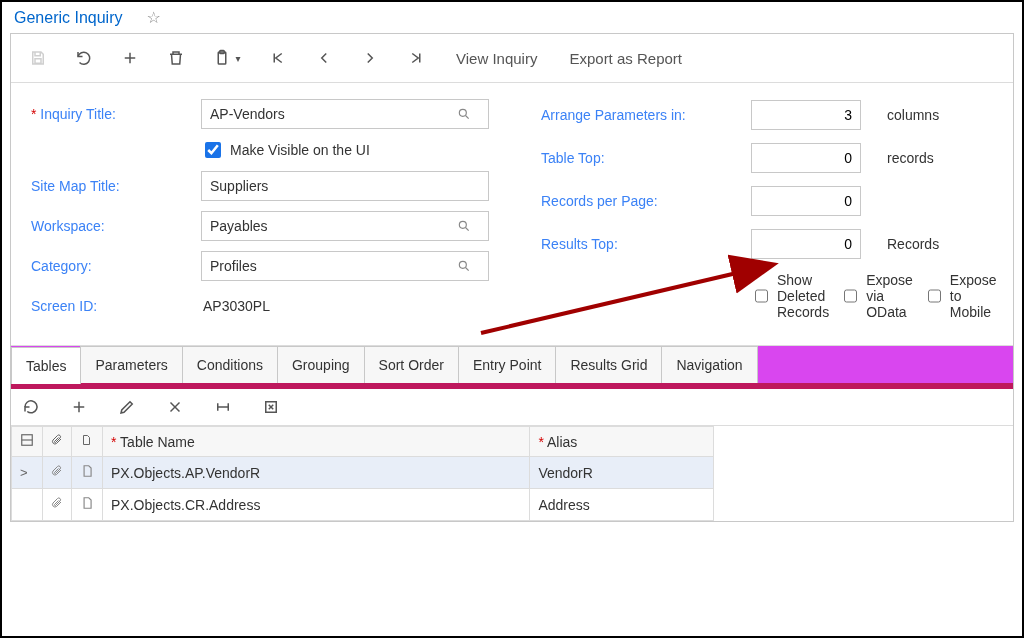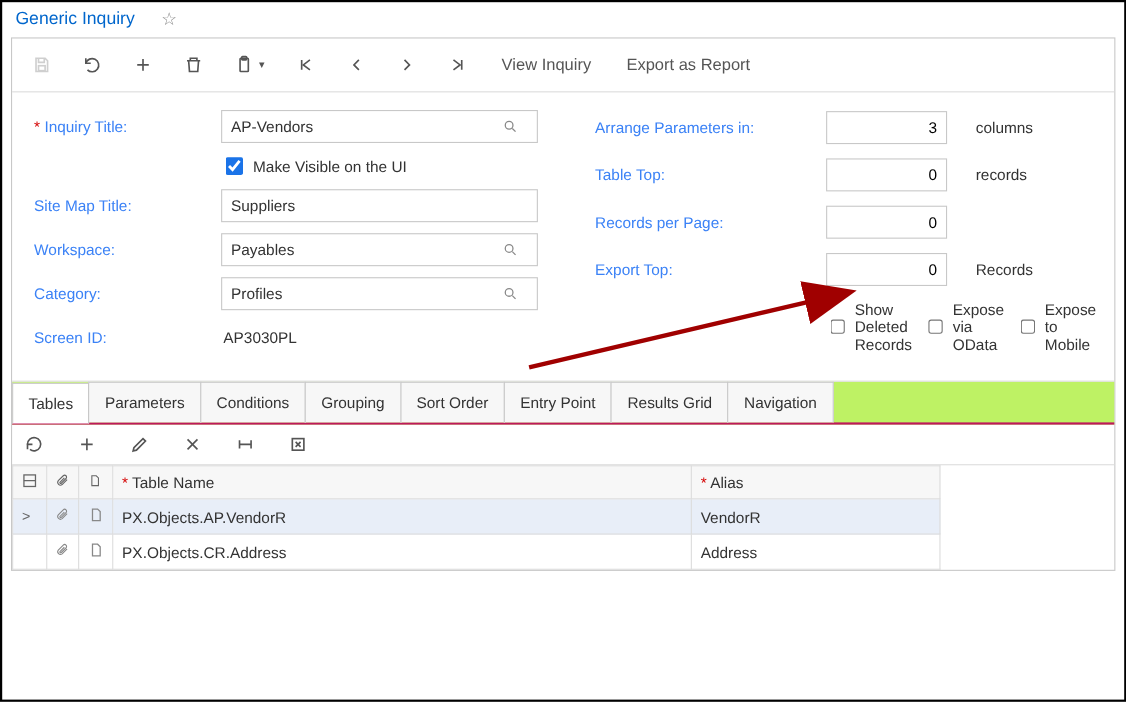--- a/index.html
+++ b/index.html
@@ -128,22 +128,22 @@
     flex-direction: row;
     gap: 8px;
     padding-left: 210px;
   }
   svg.arrow {
     position: absolute;
     pointer-events: none;
   }
   .tabs {
     display: flex;
-    border-bottom: 2px solid #be185d;
-    background: #bef264;
+    border-bottom: 6px solid #be185d;
+    background: #d946ef;
   }
   .tab {
     border: 1px solid #c8c8c8;
     border-bottom: none;
     padding: 10px 14px;
     font-size: 14px;
     color: #333;
     background: #f7f7f7;
     cursor: pointer;
     margin-right: -1px;
@@ -157,21 +157,21 @@
     display: flex;
     align-items: center;
     gap: 28px;
     padding: 8px 10px;
     border-bottom: 1px solid #dcdcdc;
     color: #555;
   }
   .gtb-btn { width: 20px; height: 20px; display:inline-flex; align-items:center; justify-content:center; cursor:pointer; }
   .gtb-btn svg { width: 18px; height: 18px; stroke:#555; fill:none; }
   table.grid {
-    width: 844px;
+    width: 703px;
     border-collapse: collapse;
     font-size: 14px;
   }
   table.grid th, table.grid td {
     border: 1px solid #dcdcdc;
     padding: 6px 8px;
     text-align: left;
   }
   table.grid th {
     background: #f7f7f7;
@@ -308,21 +308,21 @@
       <span class="unit">columns</span>
 
       <div class="label">Table Top:</div>
       <input type="text" class="num" value="0" style="">
       <span class="unit">records</span>
 
       <div class="label">Records per Page:</div>
       <input type="text" class="num" value="0" style="">
       <span></span>
 
-      <div class="label">Export Top:</div>
+      <div class="label">Results Top:</div>
       <input type="text" class="num" value="0" style="">
       <span class="unit">Records</span>
 
       <div class="right-checks">
         <div class="chk-row">
           <input type="checkbox" style="">
           <span>Show Deleted Records</span>
         </div>
         <div class="chk-row">
           <input type="checkbox" style="">

